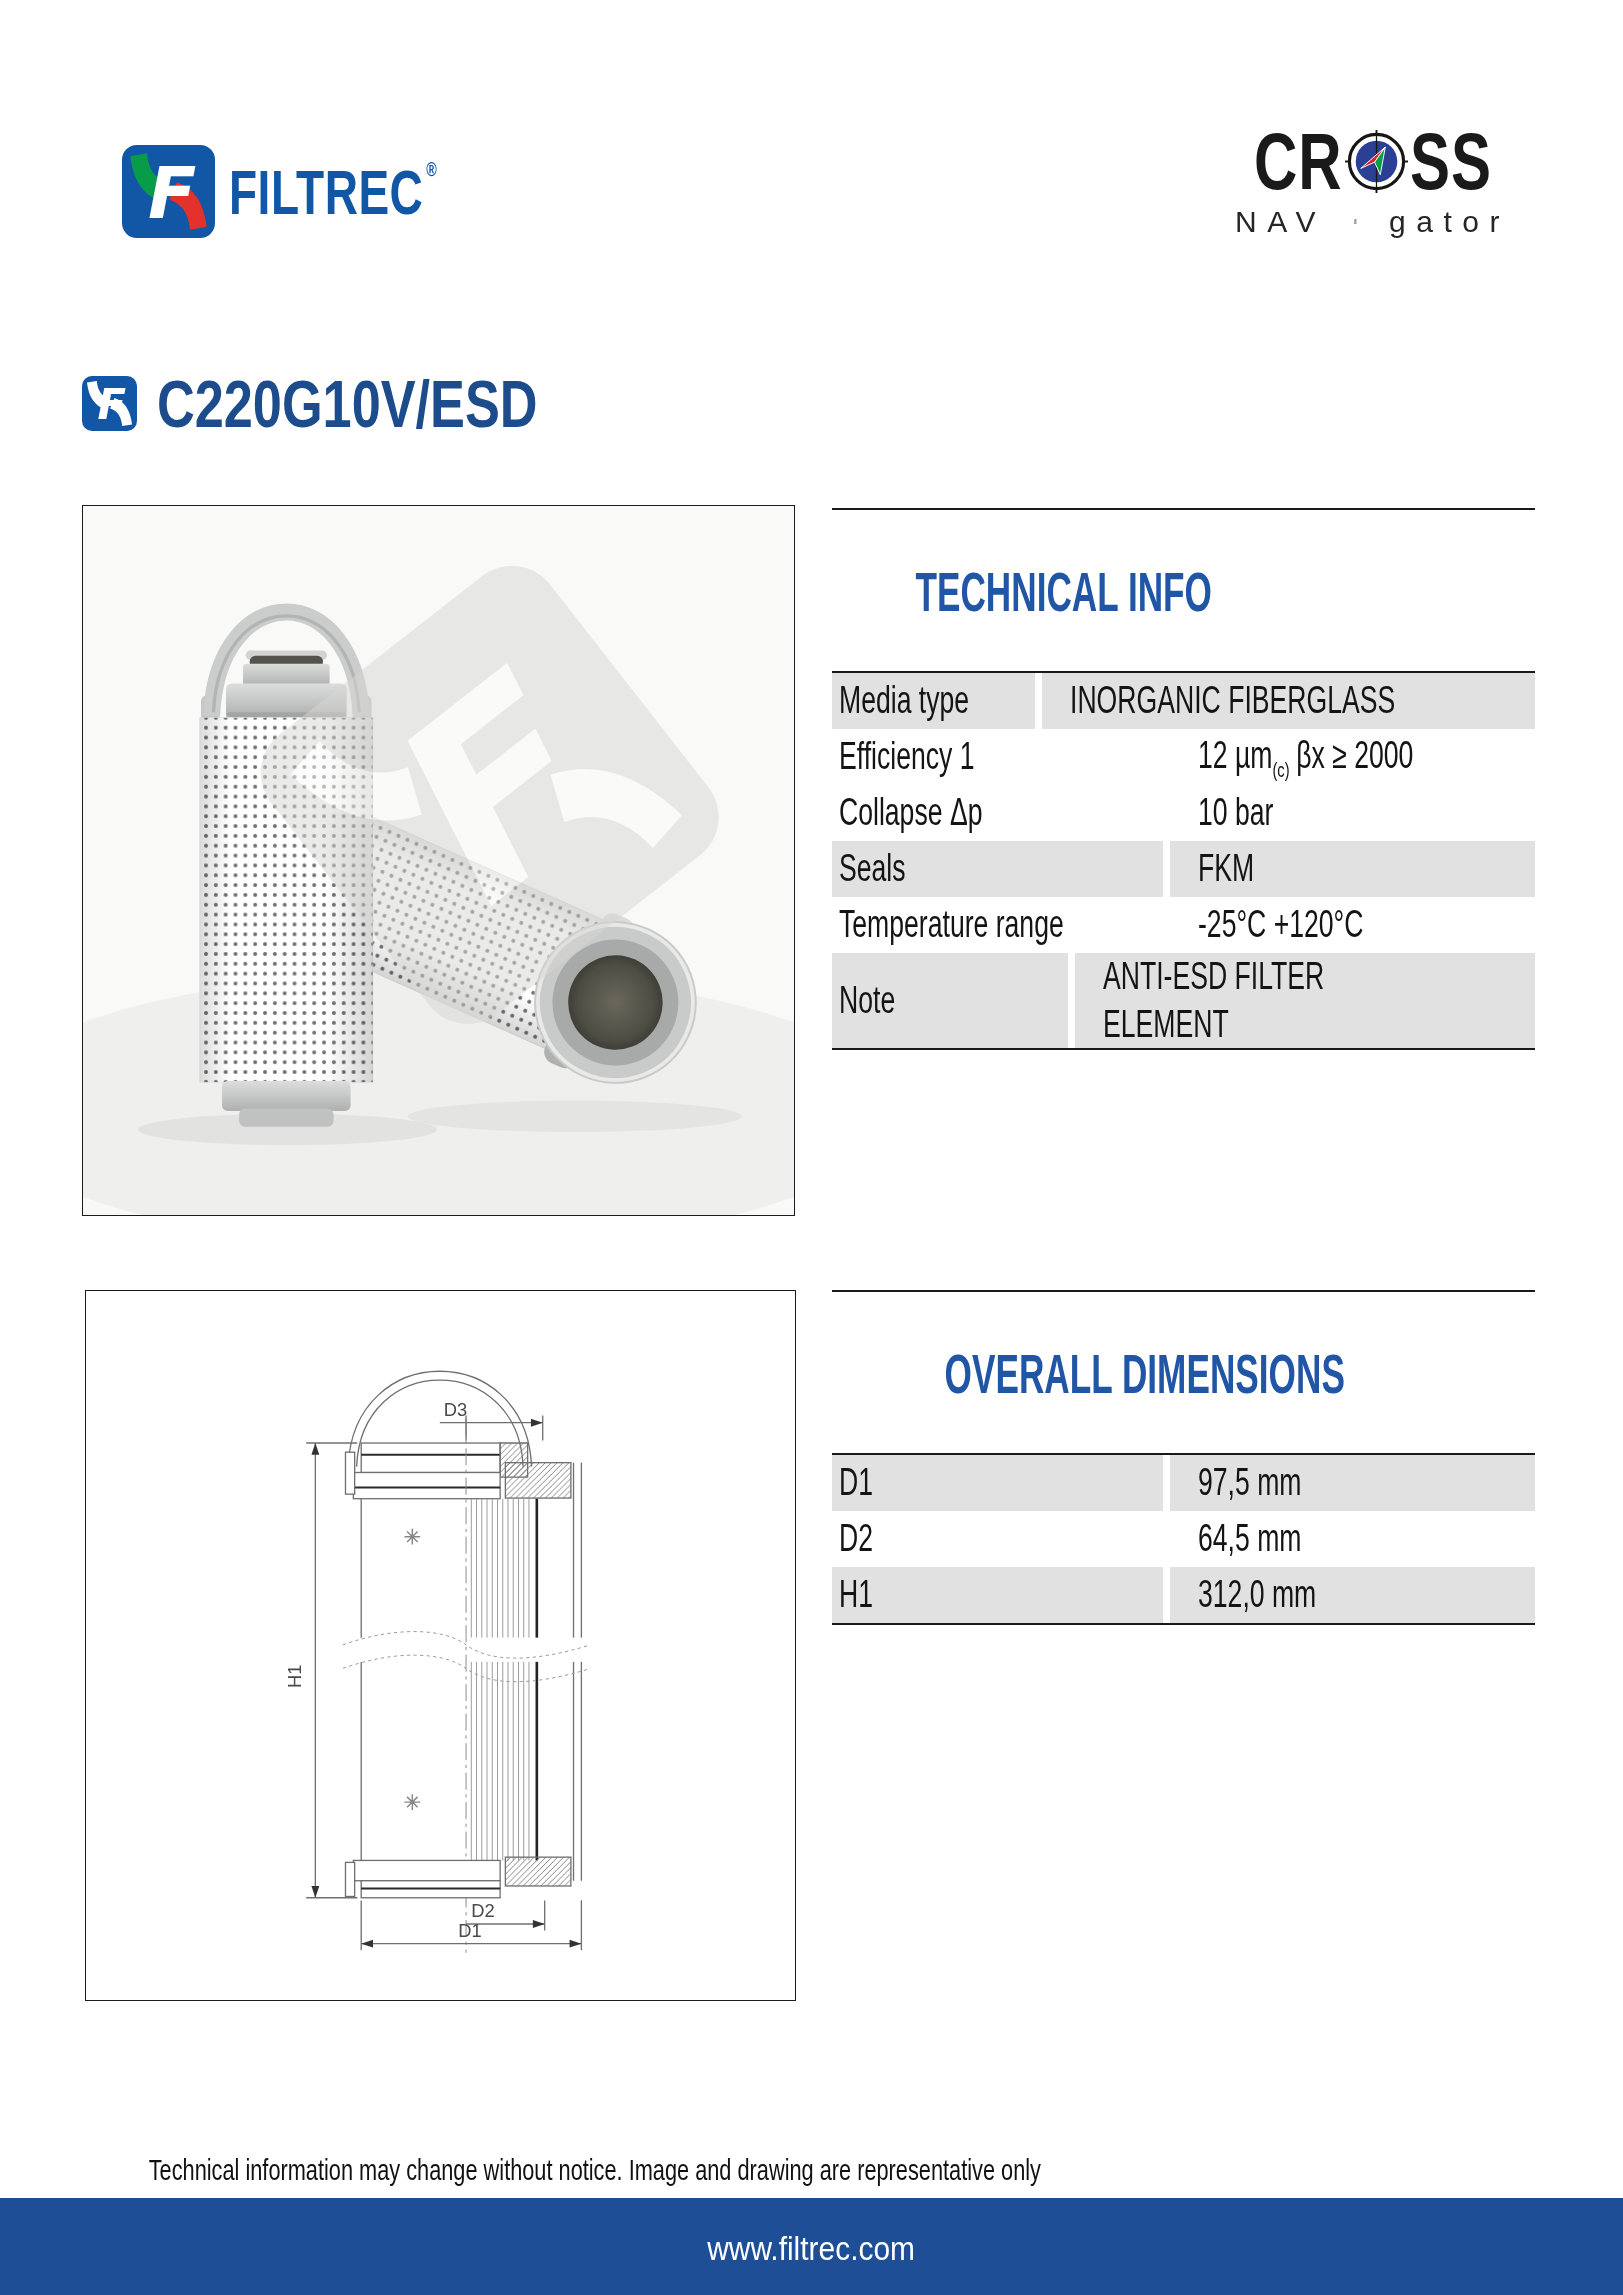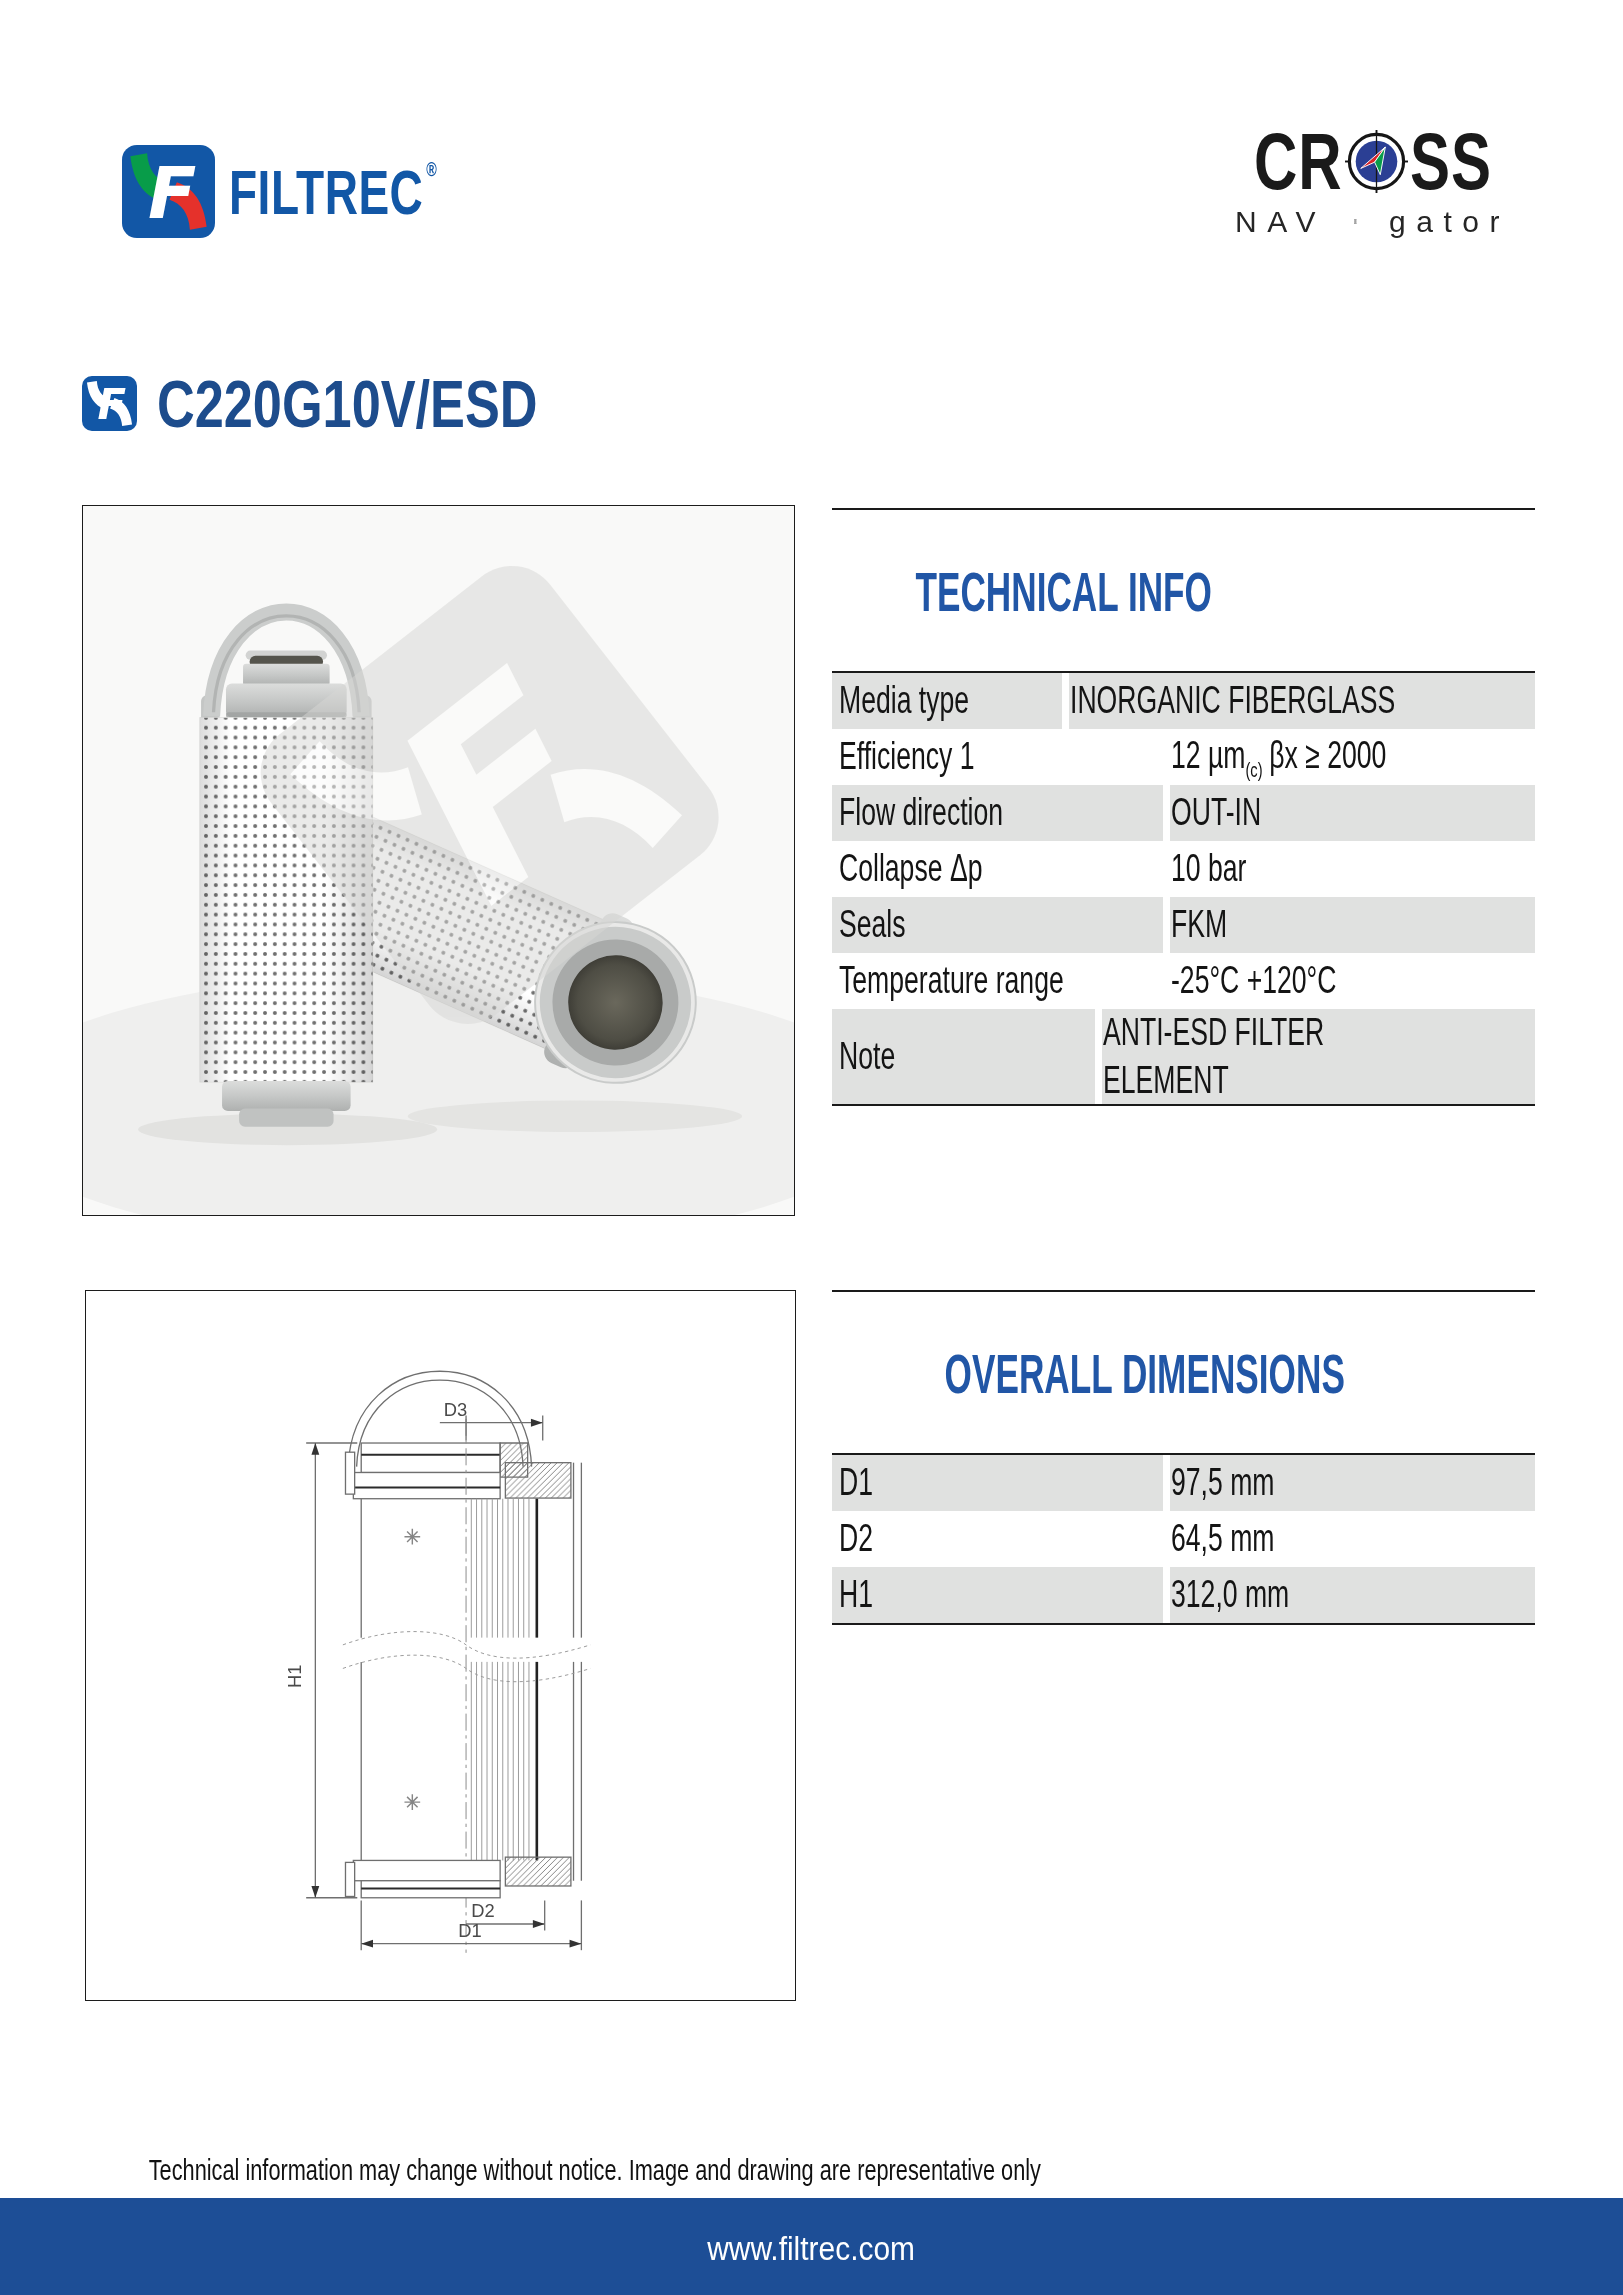--- a/index.html
+++ b/index.html
@@ -66,21 +66,21 @@
   .rule{height:0; border-top:2px solid var(--rule-dark,#1a1a1a);}
   .rule.thick{border-top-width:2.6px;}
   .sec-title{
     text-align:left; margin:55px 0 51px 0; line-height:1; font-size:55px; font-weight:bold;
     color:var(--section-blue,#2156a6);
   }
   .sec-title .cond{transform:scaleX(0.64); transform-origin:50% 50%;}
   .trow{display:flex; gap:7.2px;}
   .trow .cell{display:flex; align-items:center; box-sizing:border-box; min-height:56px;}
   .trow .cell.label{width:331px; padding-left:7px;}
-  .trow .cell.value{flex:1; padding-left:1px;}
+  .trow .cell.value{flex:1; padding-left:28px;}
   .trow.gray .cell{background:var(--row-gray,#e0e1e0);}
   .trow.tall .cell{min-height:92px;}
   .cellt{font-size:38px; color:#141414; line-height:1.25;}
   .cellt sub{font-size:0.55em;}
   .cellt .tail{margin-left:0.25em;}
   .wrapval{white-space:normal; width:432px;}
 
   
   .foot-note{position:absolute; left:0; width:100%; top:2154px; text-align:left; font-size:29px; color:#111;}
   .foot-note .cond{transform:scaleX(0.75); transform-origin:50% 50%;}
@@ -234,28 +234,20 @@
         </div>
     </div>
     <div class="trow">
       <div class="cell label">
         <span class="cellt cond">Efficiency 1</span>
         </div>
       <div class="cell value">
         <span class="cellt cond"><span>12 µm</span><sub>(c)</sub><span class="tail">βx ≥ 2000</span></span>
         </div>
     </div>
-    <div class="trow gray">
-      <div class="cell label">
-        <span class="cellt cond">Flow direction</span>
-        </div>
-      <div class="cell value">
-        <span class="cellt cond">OUT-IN</span>
-        </div>
-    </div>
     <div class="trow">
       <div class="cell label">
         <span class="cellt cond">Collapse Δp</span>
         </div>
       <div class="cell value">
         <span class="cellt cond">10 bar</span>
         </div>
     </div>
     <div class="trow gray">
       <div class="cell label">

